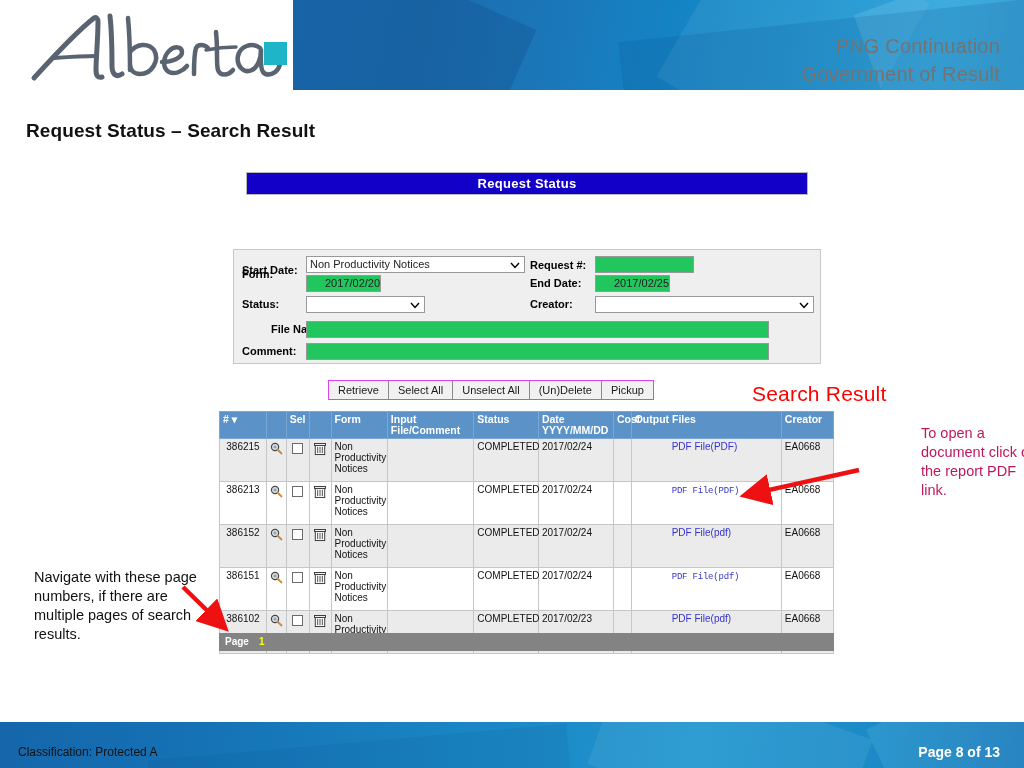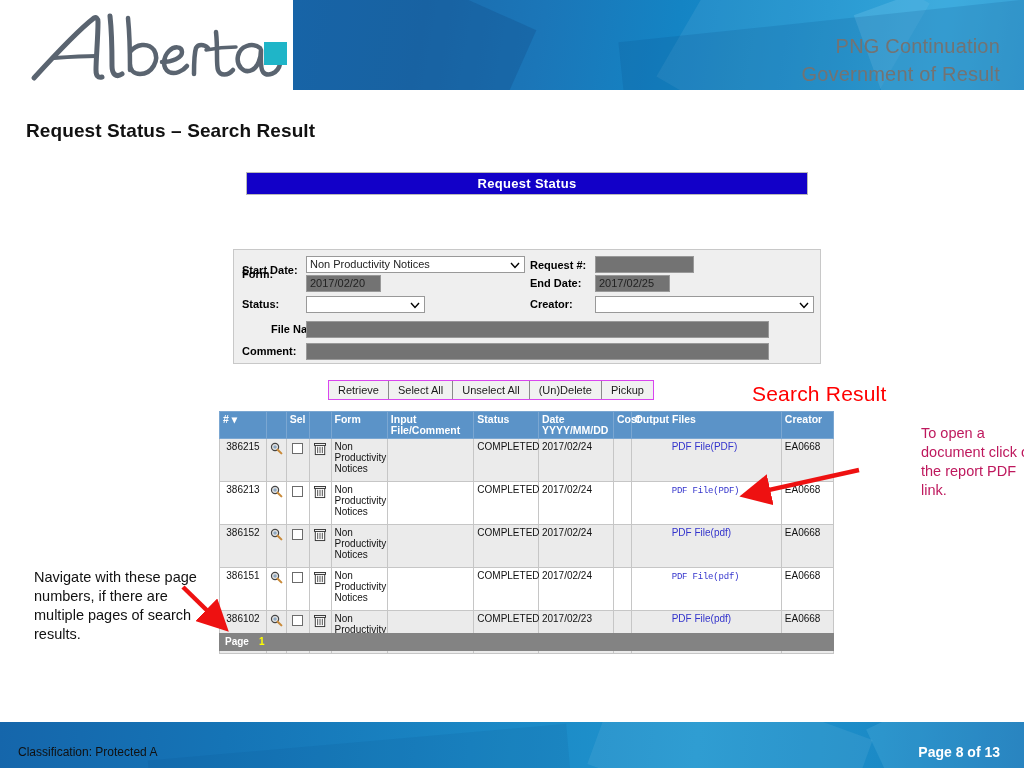--- a/index.html
+++ b/index.html
@@ -128,25 +128,25 @@
   .fld-label {
     position: absolute;
     font-size: 11px;
     font-weight: bold;
     color: #000000;
     white-space: nowrap;
   }
   .inp {
     position: absolute;
     box-sizing: border-box;
-    background: #737373;
+    background: #22c55e;
     border: 1px solid #999999;
     font-size: 11px;
     color: #222222;
-    padding: 0 3px;
+    padding: 0 18px;
     line-height: 15px;
     height: 17px;
     overflow: hidden;
     white-space: nowrap;
   }
   .sel {
     position: absolute;
     box-sizing: border-box;
     background: #ffffff;
     border: 1px solid #999999;

